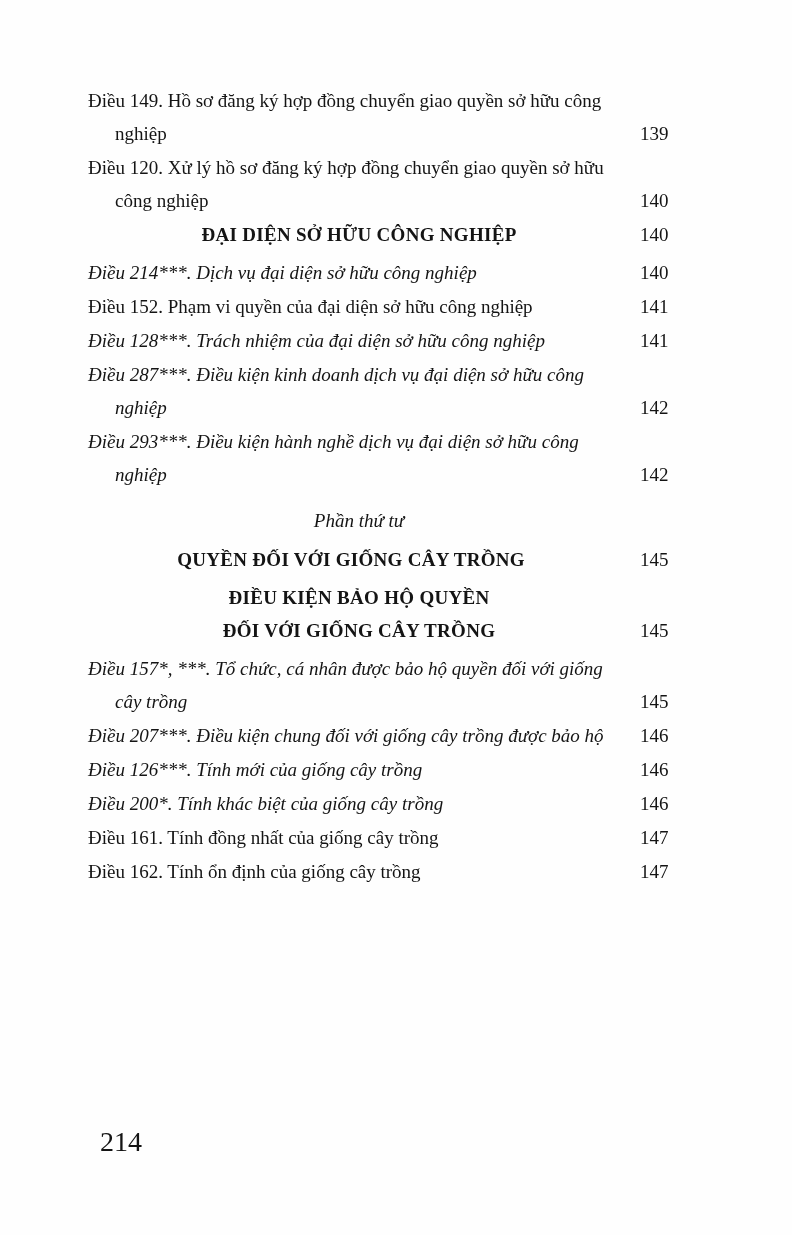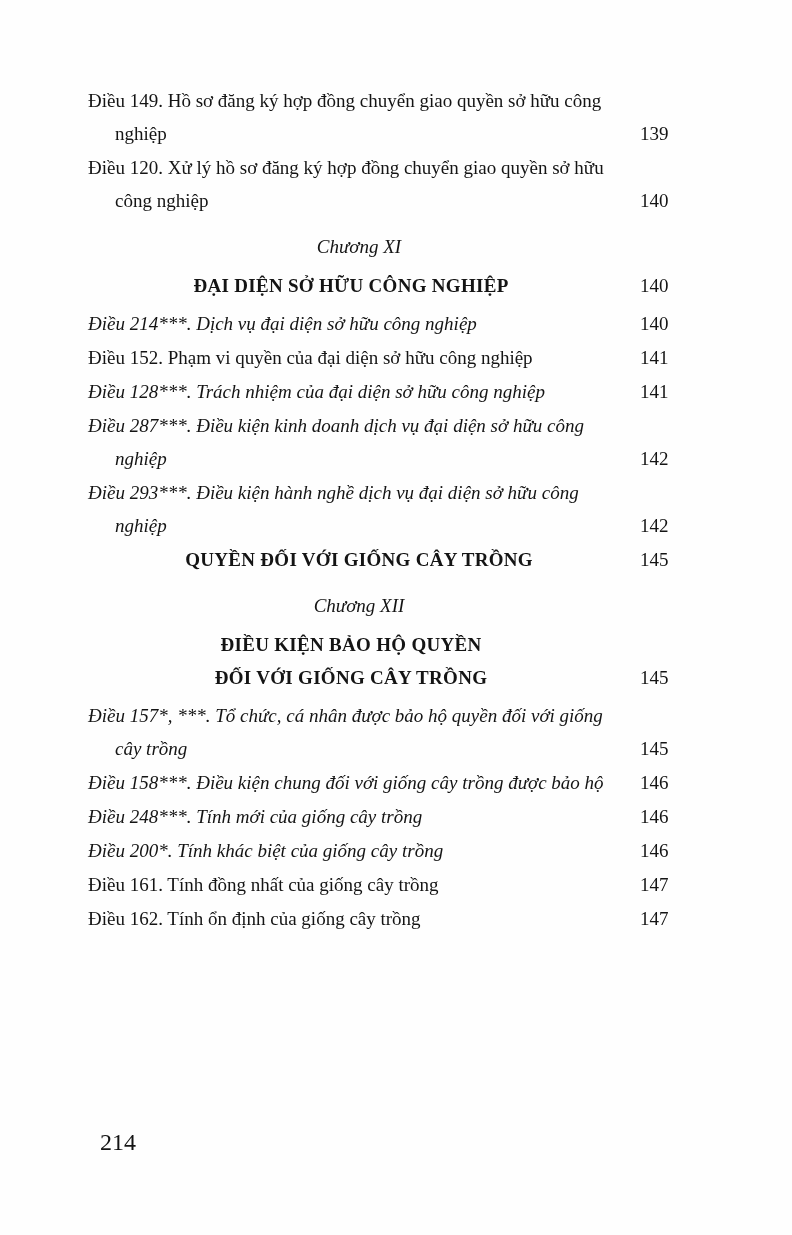--- a/index.html
+++ b/index.html
@@ -67,40 +67,36 @@
   }
   .row-chapter + .row-heading,
   .row-part + .row-heading {
     margin-top: -2px;
     gap: 16px;
   }
   .folio {
     position: absolute;
     left: 100px;
     top: 1128px;
-    font-size: 24px;
+    font-size: 28px;
     line-height: 28px;
   }
 </style>
 </head>
 <body>
 
 <div class="page">
   <div class="toc">
       <div class="row row-item">
     <span class="text">Điều 149. Hồ sơ đăng ký hợp đồng chuyển giao quyền sở hữu công nghiệp</span>
     <span class="pagenum">139</span>
   </div>
       <div class="row row-item">
     <span class="text">Điều 120. Xử lý hồ sơ đăng ký hợp đồng chuyển giao quyền sở hữu công nghiệp</span>
     <span class="pagenum">140</span>
-  </div>
-      <div class="row row-chapter italic">
-    <span class="text">Chương XI</span>
-    <span class="pagenum"></span>
   </div>
       <div class="row row-heading">
     <span class="text">ĐẠI DIỆN SỞ HỮU CÔNG NGHIỆP</span>
     <span class="pagenum">140</span>
   </div>
       <div class="row row-item italic">
     <span class="text">Điều 214***. Dịch vụ đại diện sở hữu công nghiệp</span>
     <span class="pagenum">140</span>
   </div>
       <div class="row row-item">
@@ -112,43 +108,43 @@
     <span class="pagenum">141</span>
   </div>
       <div class="row row-item italic">
     <span class="text">Điều 287***. Điều kiện kinh doanh dịch vụ đại diện sở hữu công nghiệp</span>
     <span class="pagenum">142</span>
   </div>
       <div class="row row-item italic">
     <span class="text">Điều 293***. Điều kiện hành nghề dịch vụ đại diện sở hữu công nghiệp</span>
     <span class="pagenum">142</span>
   </div>
+      <div class="row row-part italic">
+    <span class="text">Phần thứ tư</span>
+    <span class="pagenum"></span>
+  </div>
       <div class="row row-heading">
     <span class="text">QUYỀN ĐỐI VỚI GIỐNG CÂY TRỒNG</span>
     <span class="pagenum">145</span>
-  </div>
-      <div class="row row-chapter italic">
-    <span class="text">Chương XII</span>
-    <span class="pagenum"></span>
   </div>
       <div class="row row-heading">
     <span class="text">ĐIỀU KIỆN BẢO HỘ QUYỀN
 ĐỐI VỚI GIỐNG CÂY TRỒNG</span>
     <span class="pagenum">145</span>
   </div>
       <div class="row row-item italic">
     <span class="text">Điều 157*, ***. Tổ chức, cá nhân được bảo hộ quyền đối với giống cây trồng</span>
     <span class="pagenum">145</span>
   </div>
       <div class="row row-item italic">
-    <span class="text">Điều 158***. Điều kiện chung đối với giống cây trồng được bảo hộ</span>
+    <span class="text">Điều 207***. Điều kiện chung đối với giống cây trồng được bảo hộ</span>
     <span class="pagenum">146</span>
   </div>
       <div class="row row-item italic">
-    <span class="text">Điều 248***. Tính mới của giống cây trồng</span>
+    <span class="text">Điều 126***. Tính mới của giống cây trồng</span>
     <span class="pagenum">146</span>
   </div>
       <div class="row row-item italic">
     <span class="text">Điều 200*. Tính khác biệt của giống cây trồng</span>
     <span class="pagenum">146</span>
   </div>
       <div class="row row-item">
     <span class="text">Điều 161. Tính đồng nhất của giống cây trồng</span>
     <span class="pagenum">147</span>
   </div>

